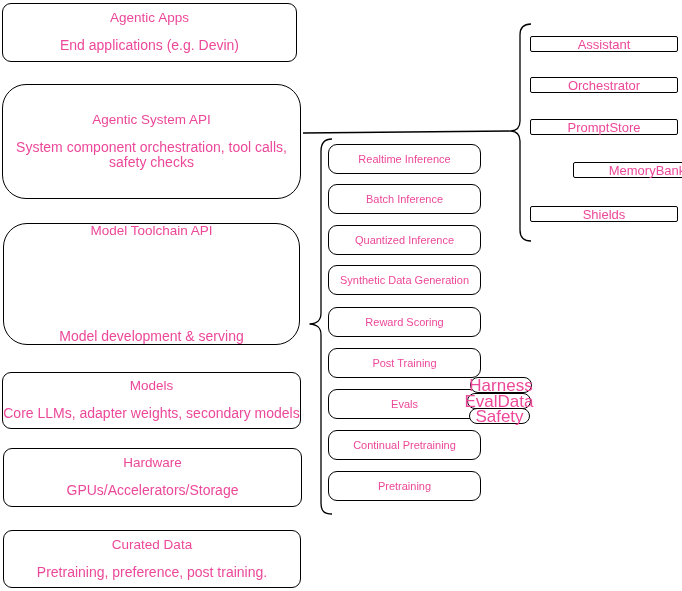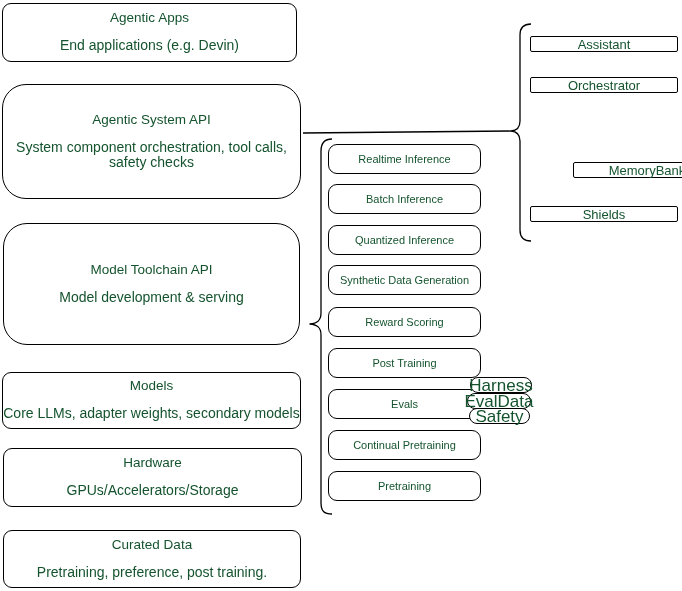--- a/index.html
+++ b/index.html
@@ -2,21 +2,21 @@
 <html><head>
 <meta charset="utf-8">
 <style>
   html, body { margin: 0; padding: 0; background: #ffffff; }
   .canvas {
     position: relative;
     width: 682px;
     height: 591px;
     background: #ffffff;
     font-family: "Liberation Sans", sans-serif;
-    color: #14532d;
+    color: #ec4899;
     overflow: hidden;
   }
   svg.wires {
     position: absolute;
     left: 0; top: 0;
     width: 682px; height: 591px;
   }
   .node {
     position: absolute;
     box-sizing: border-box;
@@ -74,21 +74,21 @@
   <div class="node bigbox r9" style="left:2px; top:3px; width:295px; height:59px;">
     <div class="node-title">Agentic Apps</div>
     <div class="node-subtitle">End applications (e.g. Devin)</div>
   </div>
 
   <div class="node bigbox r27" style="left:2px; top:84px; width:299px; height:115px;">
     <div class="node-title">Agentic System API</div>
     <div class="node-subtitle">System component orchestration, tool calls, safety checks</div>
   </div>
 
-  <div class="node bigbox r27" style="left:3px; top:223px; width:297px; height:122px;">
+  <div class="node bigbox r27" style="left:3px; top:223px; width:297px; height:122px;justify-content:space-between;">
     <div class="node-title">Model Toolchain API</div>
     <div class="node-subtitle">Model development &amp; serving</div>
   </div>
 
   <div class="node bigbox r9" style="left:2px; top:372px; width:299px; height:57px;">
     <div class="node-title">Models</div>
     <div class="node-subtitle">Core LLMs, adapter weights, secondary models</div>
   </div>
 
   <div class="node bigbox r9" style="left:3px; top:448px; width:299px; height:59px;">
@@ -110,16 +110,17 @@
   <div class="node midbox" style="top:389px;">Evals</div>
   <div class="node midbox" style="top:430px;">Continual Pretraining</div>
   <div class="node midbox" style="top:471px;">Pretraining</div>
 
   <div class="node pill" style="left:470px; top:377px; width:62px; height:16px;">Harness</div>
   <div class="node pill" style="left:467px; top:393px; width:64px; height:16px;">EvalData</div>
   <div class="node pill" style="left:469px; top:408px; width:61px; height:16px;">Safety</div>
 
   <div class="node rightbox" style="top:36px;">Assistant</div>
   <div class="node rightbox" style="top:77px;">Orchestrator</div>
+  <div class="node rightbox" style="top:119px;">PromptStore</div>
   <div class="node rightbox" style="top:162px;margin-left:43px;">MemoryBank</div>
   <div class="node rightbox" style="top:206px;text-align:right;">Shields</div>
 
 </div>
 
 </body></html>

